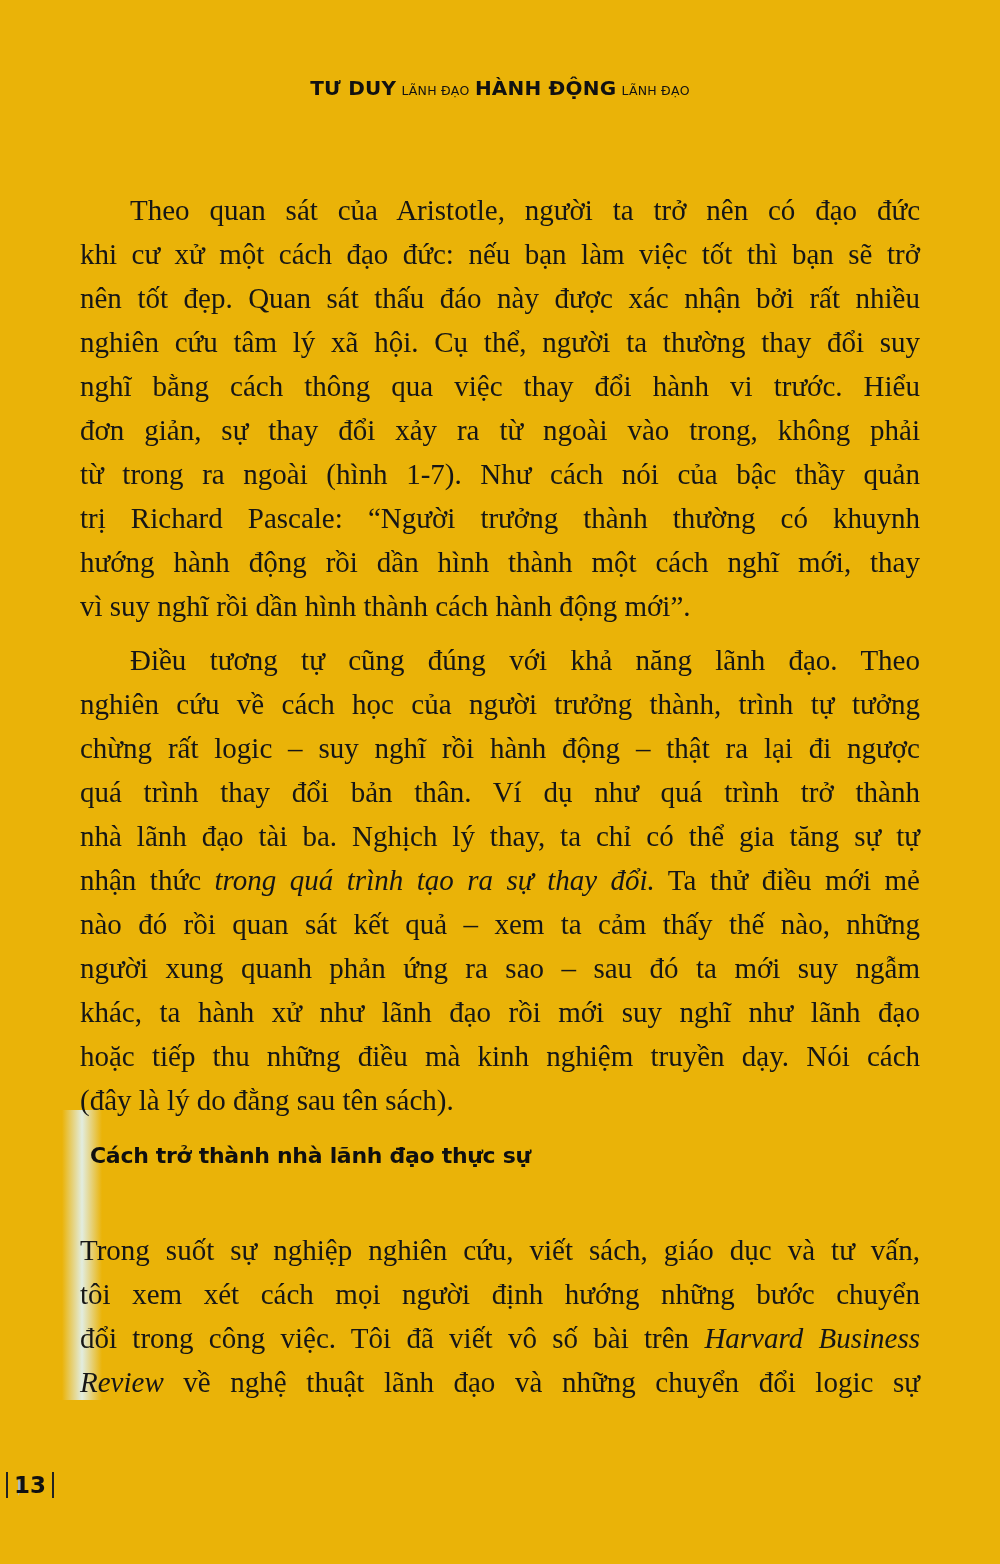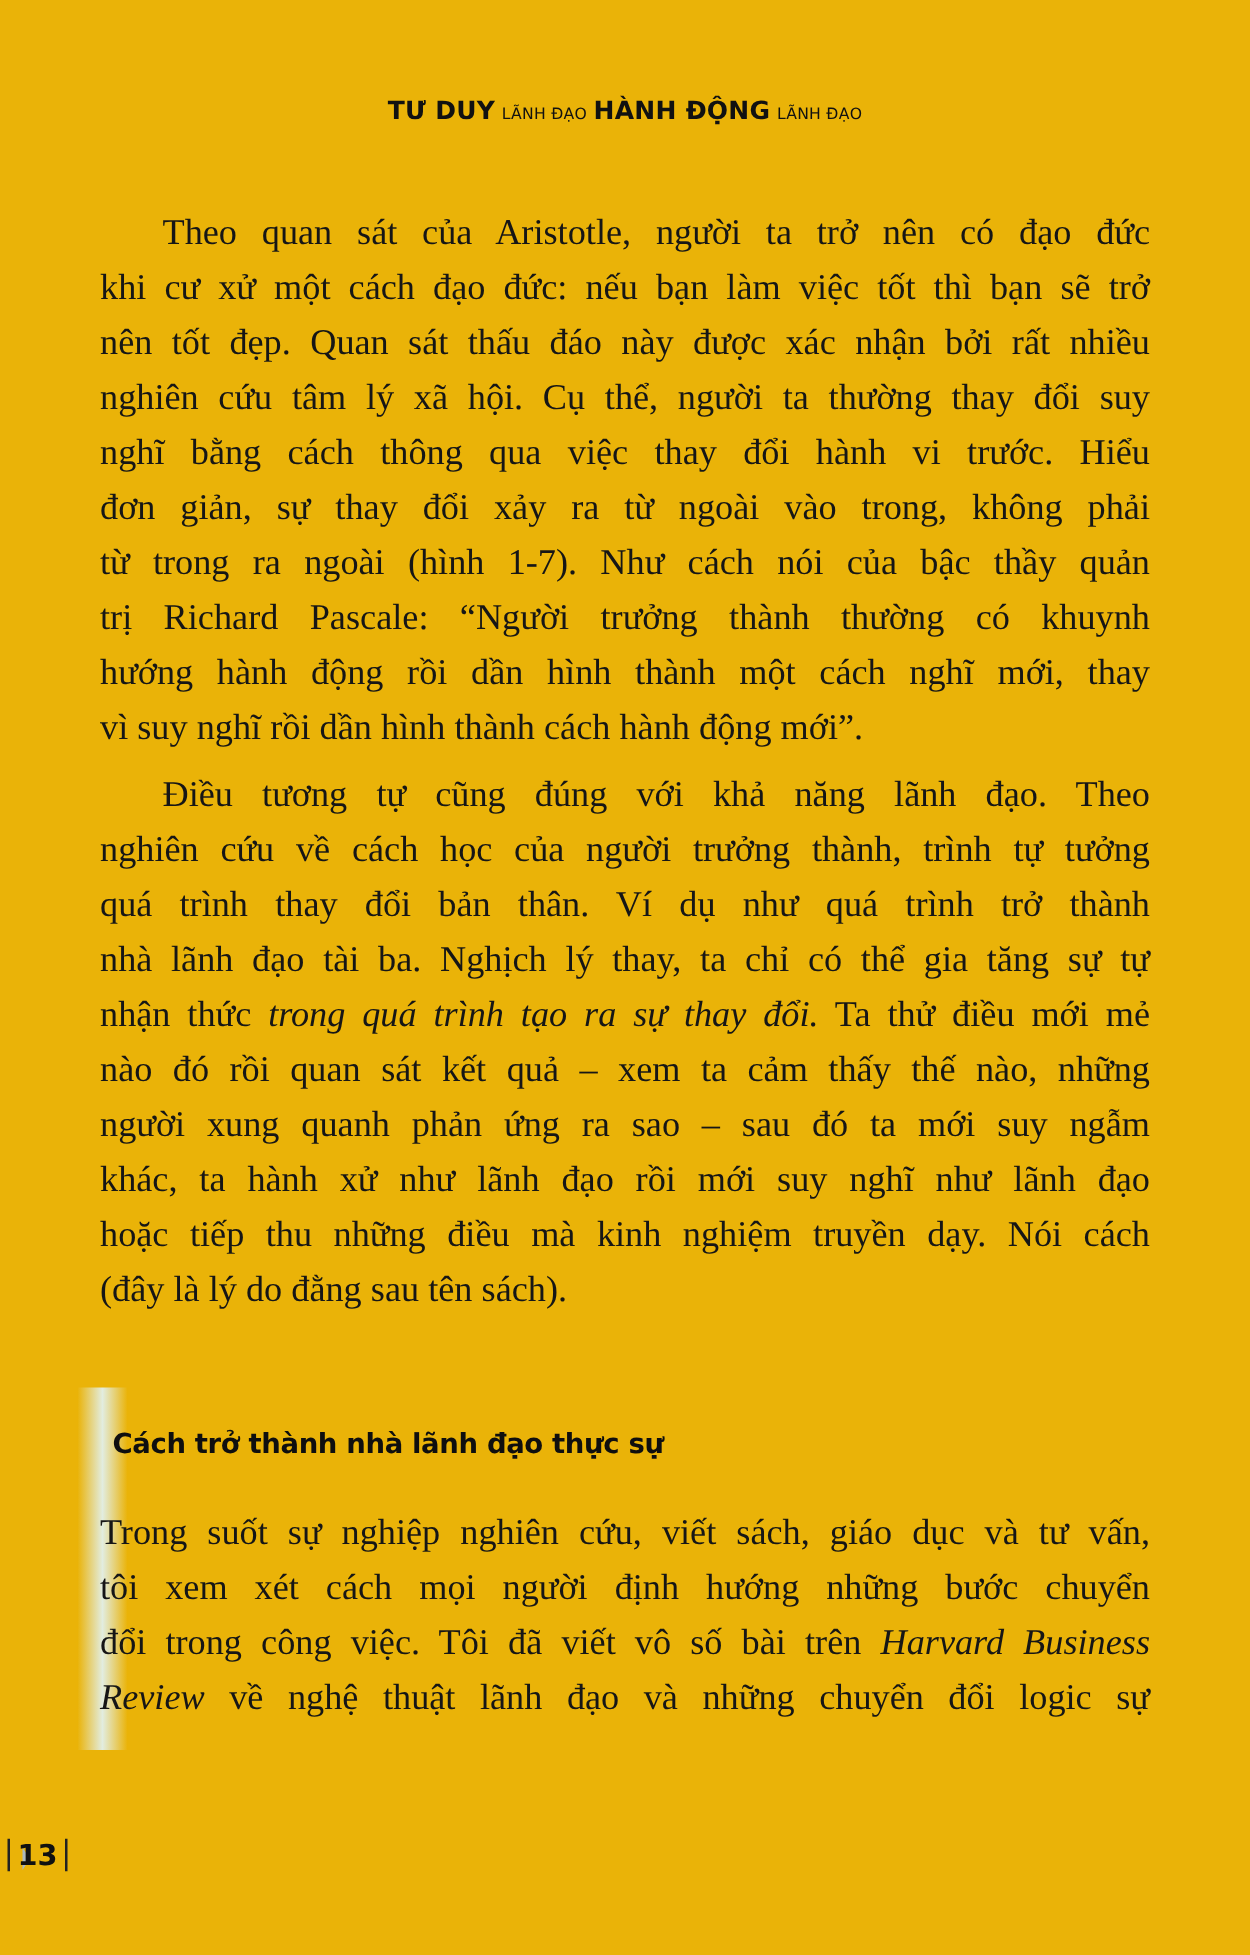--- a/index.html
+++ b/index.html
@@ -46,20 +46,21 @@
     }
     .body-text {
       position: absolute;
       left: 80px;
       width: 840px;
       font-family: "Liberation Serif", serif;
       font-size: 29px;
       line-height: 44px;
       text-align: justify;
       color: #161616;
+      margin-top: 24px;
     }
     .line {
       display: block;
       text-align: justify;
       text-align-last: justify;
       white-space: nowrap;
     }
     .line.last {
       text-align-last: left;
     }
@@ -129,20 +130,21 @@
     <span class="line">đơn giản, sự thay đổi xảy ra từ ngoài vào trong, không phải</span>
     <span class="line">từ trong ra ngoài (hình 1-7). Như cách nói của bậc thầy quản</span>
     <span class="line">trị Richard Pascale: “Người trưởng thành thường có khuynh</span>
     <span class="line">hướng hành động rồi dần hình thành một cách nghĩ mới, thay</span>
     <span class="line last">vì suy nghĩ rồi dần hình thành cách hành động mới”.</span>
   </div>
 
   <div class="body-text p2">
     <span class="line indent">Điều tương tự cũng đúng với khả năng lãnh đạo. Theo</span>
     <span class="line">nghiên cứu về cách học của người trưởng thành, trình tự tưởng</span>
+    <span class="line">chừng rất logic – suy nghĩ rồi hành động – thật ra lại đi ngược</span>
     <span class="line">quá trình thay đổi bản thân. Ví dụ như quá trình trở thành</span>
     <span class="line">nhà lãnh đạo tài ba. Nghịch lý thay, ta chỉ có thể gia tăng sự tự</span>
     <span class="line"><span>nhận thức </span><em>trong quá trình tạo ra sự thay đổi.</em><span> Ta thử điều mới mẻ</span></span>
     <span class="line">nào đó rồi quan sát kết quả – xem ta cảm thấy thế nào, những</span>
     <span class="line">người xung quanh phản ứng ra sao – sau đó ta mới suy ngẫm</span>
     <span class="line">khác, ta hành xử như lãnh đạo rồi mới suy nghĩ như lãnh đạo</span>
     <span class="line">hoặc tiếp thu những điều mà kinh nghiệm truyền dạy. Nói cách</span>
     <span class="line last">(đây là lý do đằng sau tên sách).</span>
   </div>
 

